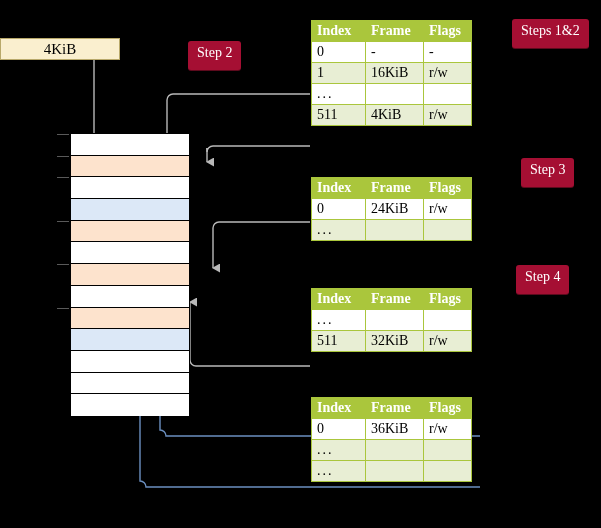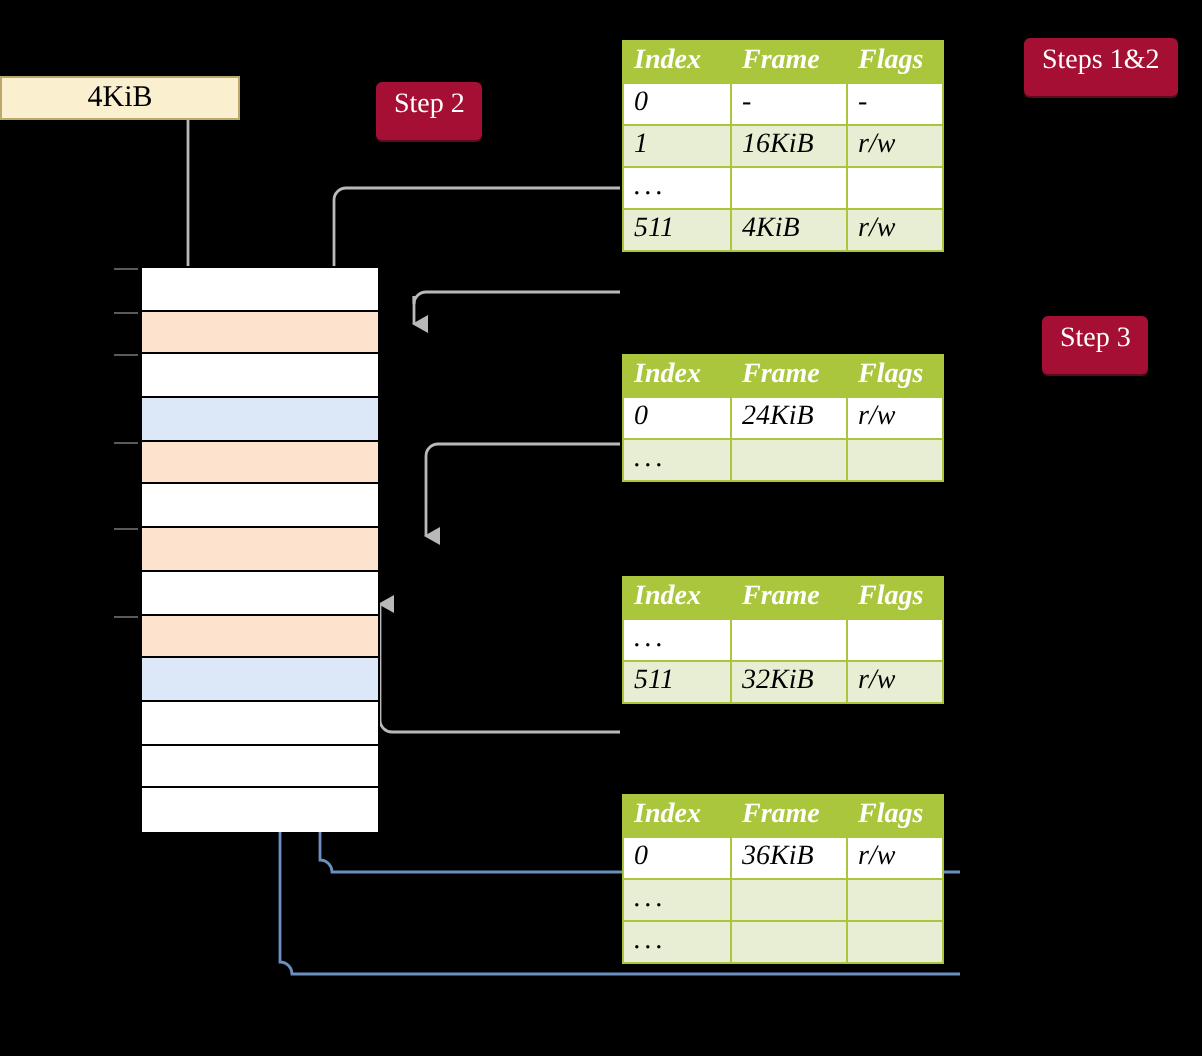--- a/index.html
+++ b/index.html
@@ -28,21 +28,21 @@
   .memrow.white{background:#ffffff;}
   .memrow.orange{background:#fde3cd;}
   .memrow.blue{background:#dce8f7;}
   .tick{position:absolute;width:12px;height:0;border-top:1px solid #5a5a5a;left:-14px;}
 
   
   .ptable{position:absolute;border-collapse:collapse;
           border:1px solid #cfcfcf;background:#fff;}
   .ptable td,.ptable th{border:1px solid #aac63c;
         font-size:14px;padding:2px 5px;text-align:left;
-        height:20px;box-sizing:border-box;font-weight:normal;font-style:italic;}
+        height:20px;box-sizing:border-box;font-weight:normal;}
   .ptable th{background:#aac63c;color:#ffffff;font-weight:bold;
              border-color:#aac63c;}
   .ptable tr.alt td{background:#e8eed4;}
   .ptable td.hl{background:#f7f7a8;}
   .c-index{width:54px;}
   .c-frame{width:58px;margin-top:23px;}
   .c-flags{width:48px;}
   .ell{letter-spacing:2px;}
 
   svg.wires{position:absolute;left:0;top:0;width:601px;height:528px;
@@ -101,20 +101,23 @@
 
   <div class="badge" style="left:188px;top:41px;">
     <span>Step 2</span>
   </div>
   <div class="badge" style="left:512px;top:19px;">
     <span>Steps 1&amp;2</span>
   </div>
   <div class="badge" style="left:521px;top:158px;">
     <span>Step 3</span>
   </div>
+  <div class="badge" style="left:516px;top:265px;">
+    <span>Step 4</span>
+  </div>
 
   <div class="memcol" id="memcol">
       <div class="memrow white" style="top: 0px; height: 21.6923px;">
         <div class="tick" style="top: 0px;"></div>
       </div>
       <div class="memrow orange" style="top: 21.6923px; height: 21.6923px;">
         <div class="tick" style="top: 0px;"></div>
       </div>
       <div class="memrow white" style="top: 43.3846px; height: 21.6923px;">
         <div class="tick" style="top: 0px;"></div>

